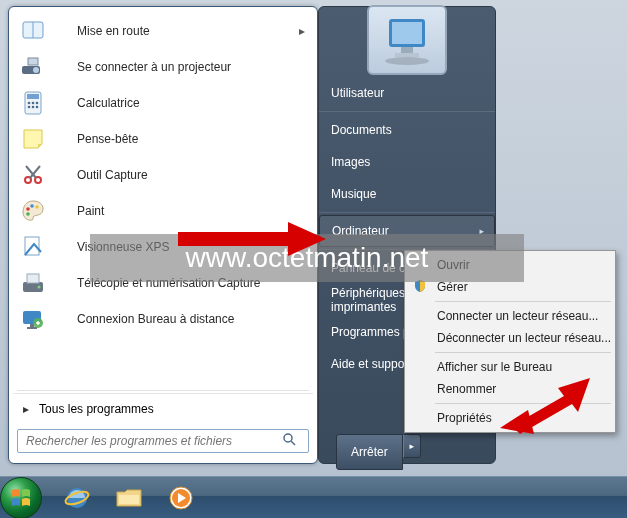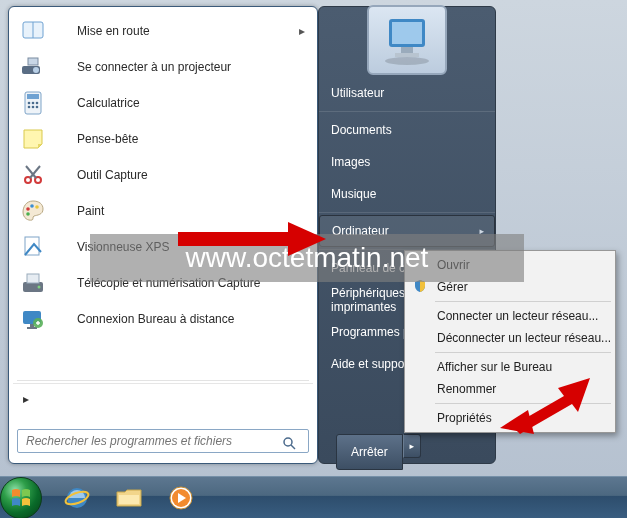--- a/index.html
+++ b/index.html
@@ -46,22 +46,22 @@
   .all-programs {
     height: 30px;
     display: flex; align-items: center;
     padding: 0 10px;
     border-top: 1px solid #e6e6e6;
     cursor: pointer;
   }
   .all-programs .tri { margin-right: 10px; color: #333; }
   .divider { height: 1px; background: #e3e3e3; margin: 2px 4px; }
   .search-row {
-    margin-top: 16px;
-    display: flex; align-items: flex-end;
+    margin-top: 6px;
+    display: flex; align-items: flex-start;
     padding: 0 4px;
   }
   .search-box {
     flex: 1; height: 24px;
     border: 1px solid #8aa7c5;
     border-radius: 2px;
     padding: 0 26px 0 8px;
     font-style: italic;
     color: #6b6b6b;
     font-size: 12px;
@@ -322,20 +322,21 @@
       </span>
       <span class="prog-label">Connexion Bureau à distance</span>
     </div>
 
 
   </div>
 
   <div class="divider"></div>
   <div class="all-programs">
     <span class="tri">▸</span>
+    <span>Tous les programmes</span>
   </div>
 
   <div class="search-row" style="position:relative;">
     <input class="search-box" type="text" placeholder="Rechercher les programmes et fichiers" style="">
     <span class="search-icon-wrap">
       <svg width="14" height="14" viewBox="0 0 14 14">
           <circle cx="6" cy="6" r="4" fill="none" stroke="#4b6a8c" stroke-width="1.5"></circle>
           <line x1="9" y1="9" x2="13" y2="13" stroke="#4b6a8c" stroke-width="1.5"></line>
         </svg>
     </span>

